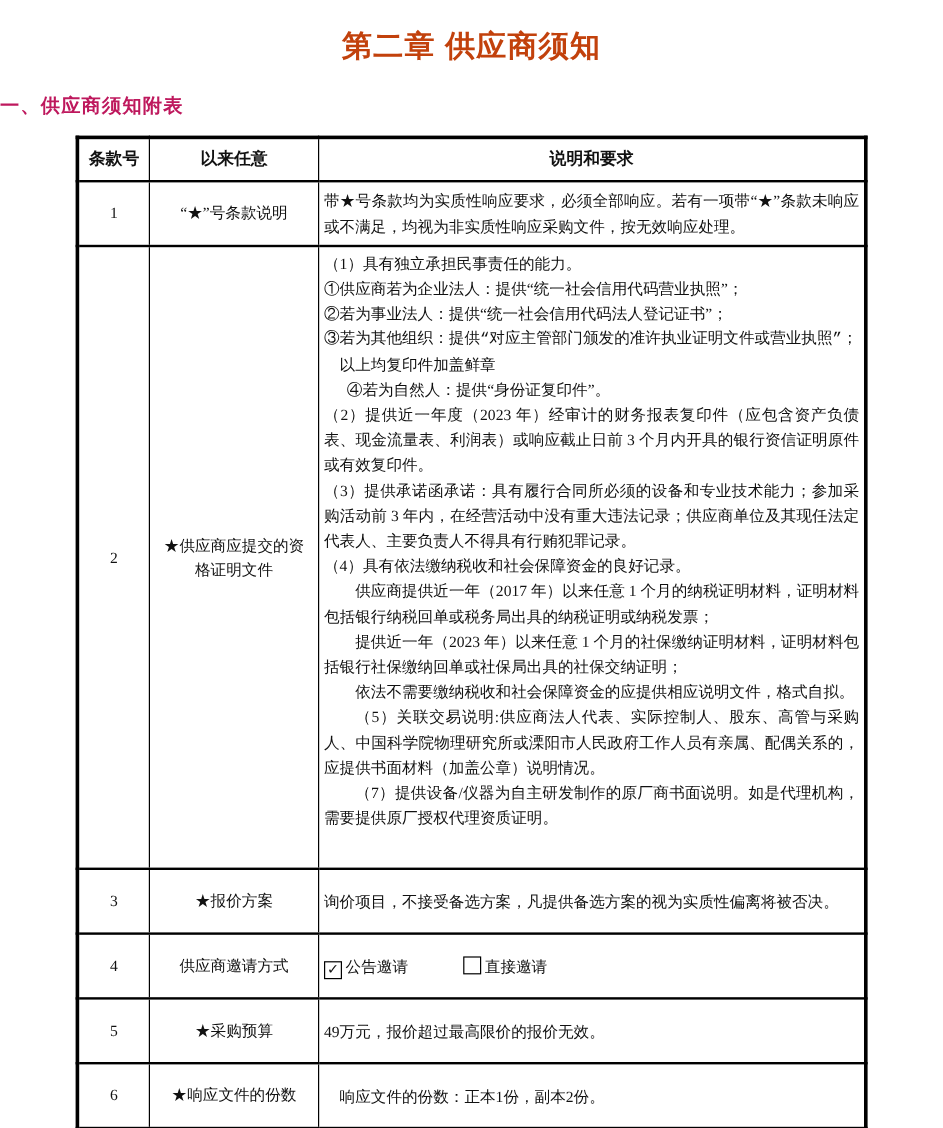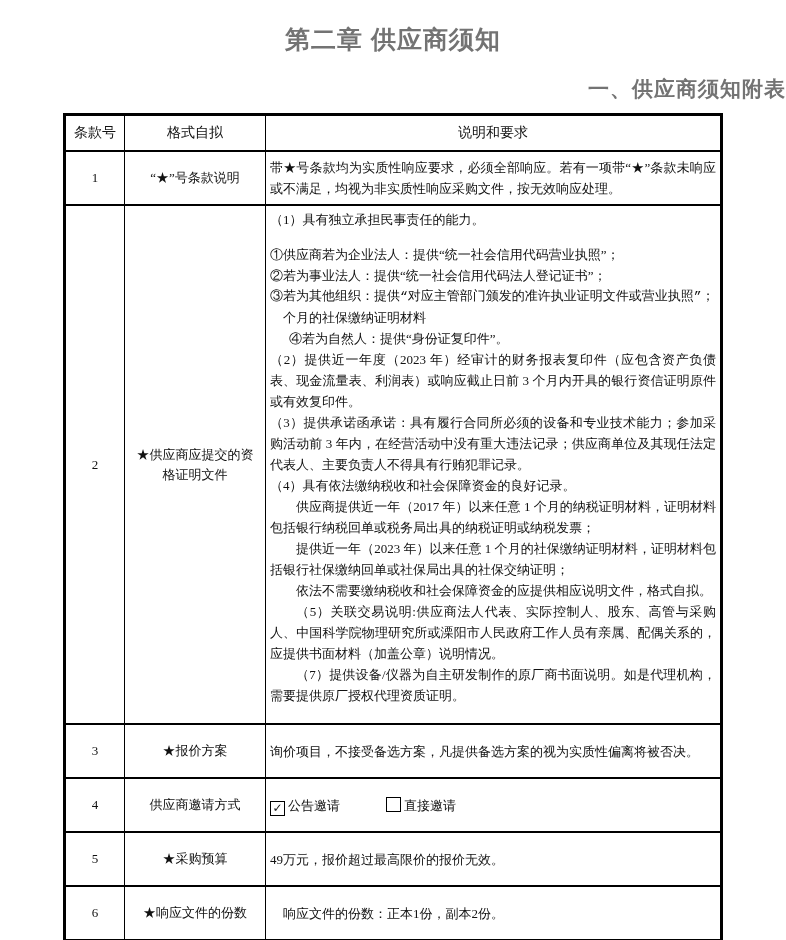--- a/index.html
+++ b/index.html
@@ -21,43 +21,43 @@
     background: #ffffff;
   }
   .chapter-title {
     margin: 25px 0 0 0;
     font-family: "Liberation Sans", "DejaVu Sans", sans-serif;
     font-weight: bold;
     font-size: 25px;
     line-height: 28px;
     text-align: center;
     letter-spacing: 1px;
-    color: #737373;
+    color: #c2410c;
   }
   .section-title {
     margin: 24px 0 13px 0;
     font-family: "Liberation Sans", "DejaVu Sans", sans-serif;
     font-weight: bold;
-    font-size: 21px;
+    font-size: 16px;
     line-height: 23px;
-    text-align: right;
+    text-align: left;
     letter-spacing: 1px;
-    color: #737373;
+    color: #be185d;
   }
   table.notice {
     border-collapse: collapse;
     table-layout: fixed;
     margin-left: 63px;
     width: 657px;
     border: 3px solid #000000;
   }
   table.notice th {
     border: 1px solid #000000;
     border-bottom-width: 2px;
-    font-weight: normal;
+    font-weight: bold;
     font-size: 14px;
     height: 34px;
     text-align: center;
     vertical-align: middle;
     padding: 0;
   }
   table.notice td {
     border: 2px solid #000000;
     border-left-width: 1px;
     border-right-width: 1px;
@@ -115,41 +115,41 @@
 
   <table class="notice">
     <colgroup>
       <col style="width:60px">
       <col style="width:141px">
       <col style="width:456px">
     </colgroup>
     <thead>
       <tr>
         <th>条款号</th>
-        <th>格式自拟</th>
+        <th>以来任意</th>
         <th>说明和要求</th>
       </tr>
     </thead>
     <tbody>
         <tr style="height: 53px;">
           <td class="c-num">1</td>
           <td class="c-name">“★”号条款说明</td>
           <td class="c-desc">
             <div class="para">带★号条款均为实质性响应要求，必须全部响应。若有一项带“★”条款未响应或不满足，均视为非实质性响应采购文件，按无效响应处理。</div>
           </td>
         </tr>
         <tr style="height: 519px;">
           <td class="c-num">2</td>
           <td class="c-name">★供应商应提交的资格证明文件</td>
           <td class="c-desc top">
             <div class="para" style="text-indent: 0em;">（1）具有独立承担民事责任的能力。</div>
-            <div class="para" style="text-indent: 0em; margin-top: 14px;">①供应商若为企业法人：提供“统一社会信用代码营业执照”；</div>
+            <div class="para" style="text-indent: 0em;">①供应商若为企业法人：提供“统一社会信用代码营业执照”；</div>
             <div class="para" style="text-indent: 0em;">②若为事业法人：提供“统一社会信用代码法人登记证书”；</div>
             <div class="para" style="text-indent: 0em; font-family: Liberation Mono, monospace;">③若为其他组织：提供“对应主管部门颁发的准许执业证明文件或营业执照”；</div>
-            <div class="para" style="text-indent: 1em;">个月的社保缴纳证明材料</div>
+            <div class="para" style="text-indent: 1em;">以上均复印件加盖鲜章</div>
             <div class="para" style="text-indent: 0em; margin-left: 19px;">④若为自然人：提供“身份证复印件”。</div>
             <div class="para" style="text-indent: 0em;">（2）提供近一年度（2023 年）经审计的财务报表复印件（应包含资产负债表、现金流量表、利润表）或响应截止日前 3 个月内开具的银行资信证明原件或有效复印件。</div>
             <div class="para" style="text-indent: 0em;">（3）提供承诺函承诺：具有履行合同所必须的设备和专业技术能力；参加采购活动前 3 年内，在经营活动中没有重大违法记录；供应商单位及其现任法定代表人、主要负责人不得具有行贿犯罪记录。</div>
             <div class="para" style="text-indent: 0em;">（4）具有依法缴纳税收和社会保障资金的良好记录。</div>
             <div class="para" style="text-indent: 2em;">供应商提供近一年（2017 年）以来任意 1 个月的纳税证明材料，证明材料包括银行纳税回单或税务局出具的纳税证明或纳税发票；</div>
             <div class="para" style="text-indent: 2em;">提供近一年（2023 年）以来任意 1 个月的社保缴纳证明材料，证明材料包括银行社保缴纳回单或社保局出具的社保交纳证明；</div>
             <div class="para" style="text-indent: 2em;">依法不需要缴纳税收和社会保障资金的应提供相应说明文件，格式自拟。</div>
             <div class="para" style="text-indent: 2em;">（5）关联交易说明:供应商法人代表、实际控制人、股东、高管与采购人、中国科学院物理研究所或溧阳市人民政府工作人员有亲属、配偶关系的，应提供书面材料（加盖公章）说明情况。</div>
             <div class="para" style="text-indent: 2em;">（7）提供设备/仪器为自主研发制作的原厂商书面说明。如是代理机构，需要提供原厂授权代理资质证明。</div>
           </td>

